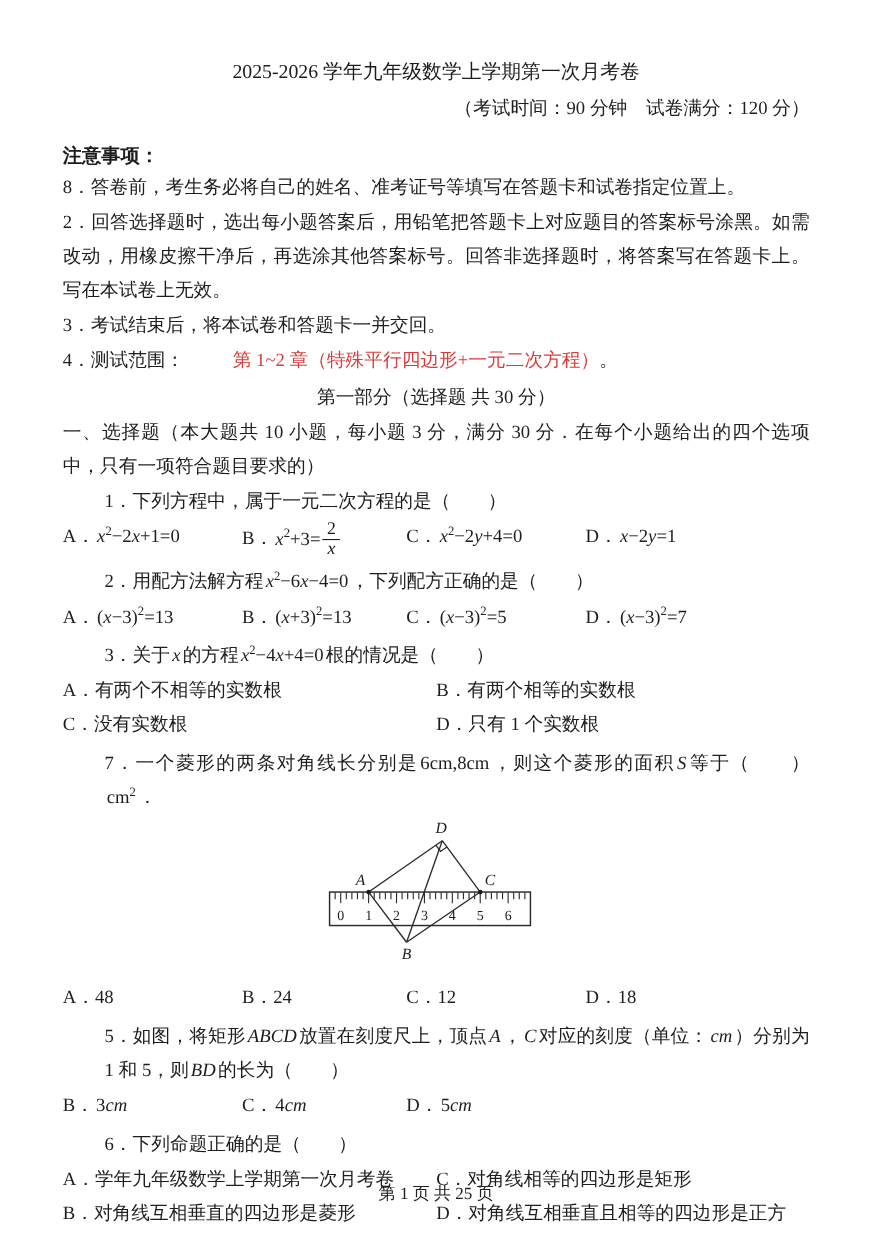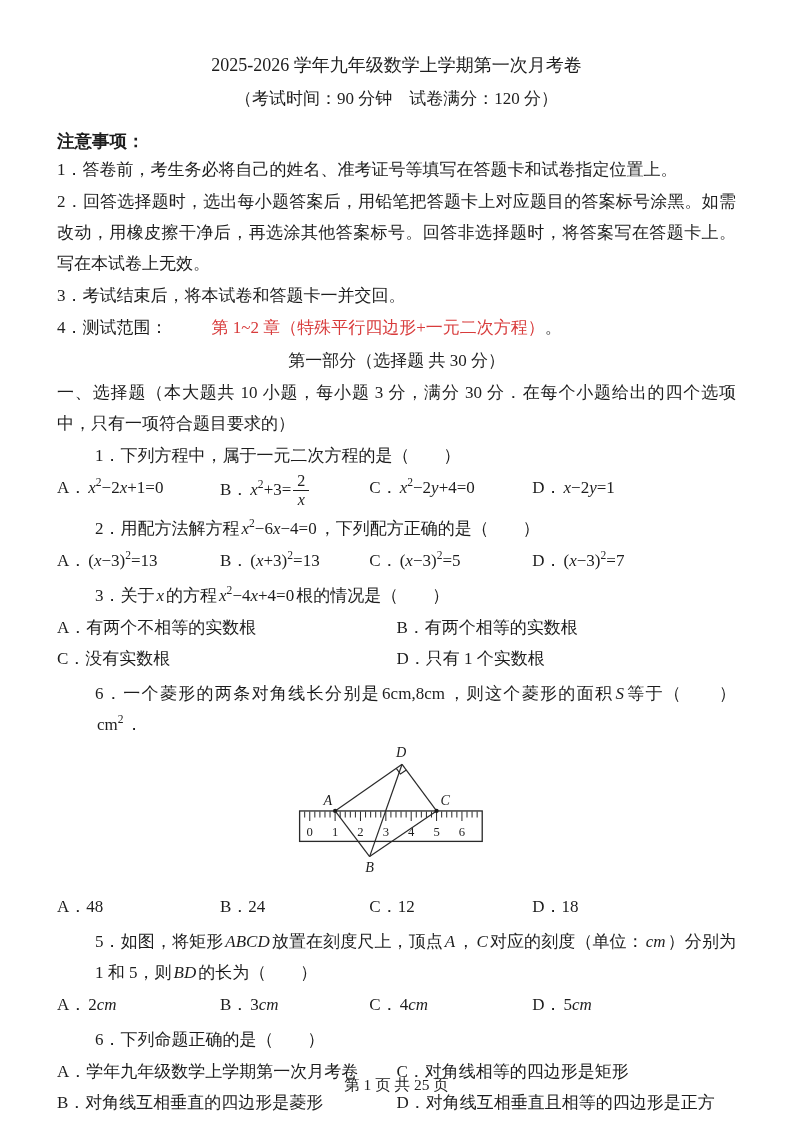--- a/index.html
+++ b/index.html
@@ -3,21 +3,21 @@
 <meta charset="utf-8">
 <style>
   html,body{margin:0;padding:0;}
   body{
     width:793px;height:1122px;background:#ffffff;position:relative;overflow:hidden;
     font-family:"Liberation Serif","DejaVu Serif",serif;
     color:#1d1d1d;font-size:17px;
   }
   .page{padding:52px 57px 0 57px;position:relative;}
   .title{text-align:center;font-size:18px;line-height:26px;font-weight:400;}
-  .subtitle{text-align:center;font-size:17px;line-height:24px;margin-top:9px;}
+  .subtitle{text-align:right;font-size:17px;line-height:24px;margin-top:9px;}
   .notice-head{font-family:"Liberation Sans","DejaVu Sans",sans-serif;font-weight:700;
     font-size:17.5px;line-height:24px;margin-top:18px;}
   p{margin:0;line-height:31px;text-align:justify;}
   .para{margin-top:1px;}
   .red{color:var(--red,#d83b3b);margin-left:44px;}
   .part-head{text-align:center;line-height:31px;margin-top:2px;}
   .stem{margin-top:1px;margin-left:38px;}
   .opts{display:grid;margin:1px 0 4px 0;}
   .cols4{grid-template-columns:24% 22% 24% 30%;}
   .cols2{grid-template-columns:50% 50%;}
@@ -36,21 +36,21 @@
 </style>
 </head>
 <body>
 
 <div class="page">
 
   <div class="title">2025-2026 学年九年级数学上学期第一次月考卷</div>
   <div class="subtitle">（考试时间：90 分钟　试卷满分：120 分）</div>
 
   <div class="notice-head">注意事项：</div>
-  <p class="para">1．答卷前，考生务必将自己的姓名、准考证号等填写在答题卡和试卷指定位置上。</p>
+  <p class="para">8．答卷前，考生务必将自己的姓名、准考证号等填写在答题卡和试卷指定位置上。</p>
   <p class="para">2．回答选择题时，选出每小题答案后，用铅笔把答题卡上对应题目的答案标号涂黑。如需改动，用橡皮擦干净后，再选涂其他答案标号。回答非选择题时，将答案写在答题卡上。写在本试卷上无效。</p>
   <p class="para">3．考试结束后，将本试卷和答题卡一并交回。</p>
   <p class="para"><span>4．测试范围：</span><span class="red">第 1~2 章（特殊平行四边形+一元二次方程）</span><span>。</span></p>
 
   <div class="part-head">第一部分（选择题 共 30 分）</div>
   <p class="para">一、选择题（本大题共 10 小题，每小题 3 分，满分 30 分．在每个小题给出的四个选项中，只有一项符合题目要求的）</p>
 
   <section>
     <p class="stem"><span>1．下列方程中，属于一元二次方程的是（　　）</span></p>
     <div class="opts cols4">
@@ -78,21 +78,21 @@
     <p class="stem"><span>3．关于</span><span class="math"><i>x</i></span><span>的方程</span><span class="math"><i>x</i><sup>2</sup>−4<i>x</i>+4=0</span><span>根的情况是（　　）</span></p>
     <div class="opts cols2">
       <div class="opt"><span>A</span><span>．</span><span><span>有两个不相等的实数根</span></span></div>
       <div class="opt"><span>B</span><span>．</span><span><span>有两个相等的实数根</span></span></div>
       <div class="opt"><span>C</span><span>．</span><span><span>没有实数根</span></span></div>
       <div class="opt"><span>D</span><span>．</span><span><span>只有 1 个实数根</span></span></div>
     </div>
   </section>
 
   <section>
-    <p class="stem"><span>6．一个菱形的两条对角线长分别是</span><span class="math">6<span class="rm">cm</span>,8<span class="rm">cm</span></span><span>，则这个菱形的面积</span><span class="math"><i>S</i></span><span>等于（　　）</span><span class="math"><span class="rm">cm</span><sup>2</sup></span><span>．</span></p>
+    <p class="stem"><span>7．一个菱形的两条对角线长分别是</span><span class="math">6<span class="rm">cm</span>,8<span class="rm">cm</span></span><span>，则这个菱形的面积</span><span class="math"><i>S</i></span><span>等于（　　）</span><span class="math"><span class="rm">cm</span><sup>2</sup></span><span>．</span></p>
 
     <div class="figure">
       <svg width="210" height="140" viewBox="0 0 200 138">
         <rect x="4" y="66" width="180" height="30" fill="#ffffff" stroke="#2a2a2a" stroke-width="1.3"></rect>
         <g id="ticks">
             <line x1="9" y1="66.5" x2="9" y2="72.5" stroke="#2a2a2a" stroke-width="1"></line>
             <line x1="14" y1="66.5" x2="14" y2="76" stroke="#2a2a2a" stroke-width="1"></line>
             <line x1="19" y1="66.5" x2="19" y2="72.5" stroke="#2a2a2a" stroke-width="1"></line>
             <line x1="24" y1="66.5" x2="24" y2="72.5" stroke="#2a2a2a" stroke-width="1"></line>
             <line x1="29" y1="66.5" x2="29" y2="72.5" stroke="#2a2a2a" stroke-width="1"></line>
@@ -159,21 +159,20 @@
       <div class="opt"><span>A</span><span>．</span><span><span>48</span></span></div>
       <div class="opt"><span>B</span><span>．</span><span><span>24</span></span></div>
       <div class="opt"><span>C</span><span>．</span><span><span>12</span></span></div>
       <div class="opt"><span>D</span><span>．</span><span><span>18</span></span></div>
     </div>
   </section>
 
   <section>
     <p class="stem"><span>5．如图，将矩形</span><span class="math"><i>A</i><i>B</i><i>C</i><i>D</i></span><span>放置在刻度尺上，顶点</span><span class="math"><i>A</i></span><span>，</span><span class="math"><i>C</i></span><span>对应的刻度（单位：</span><span class="math"><i>c</i><i>m</i></span><span>）分别为 1 和 5，则</span><span class="math"><i>B</i><i>D</i></span><span>的长为（　　）</span></p>
     <div class="opts cols4">
-      <div class="opt"><span>A</span><span>．</span><span><span class="math">2<i>c</i><i>m</i></span></span></div>
       <div class="opt"><span>B</span><span>．</span><span><span class="math">3<i>c</i><i>m</i></span></span></div>
       <div class="opt"><span>C</span><span>．</span><span><span class="math">4<i>c</i><i>m</i></span></span></div>
       <div class="opt"><span>D</span><span>．</span><span><span class="math">5<i>c</i><i>m</i></span></span></div>
     </div>
   </section>
 
   <section>
     <p class="stem"><span>6．下列命题正确的是（　　）</span></p>
     <div class="opts cols2">
       <div class="opt"><span>A</span><span>．</span><span><span>学年九年级数学上学期第一次月考卷</span></span></div>

